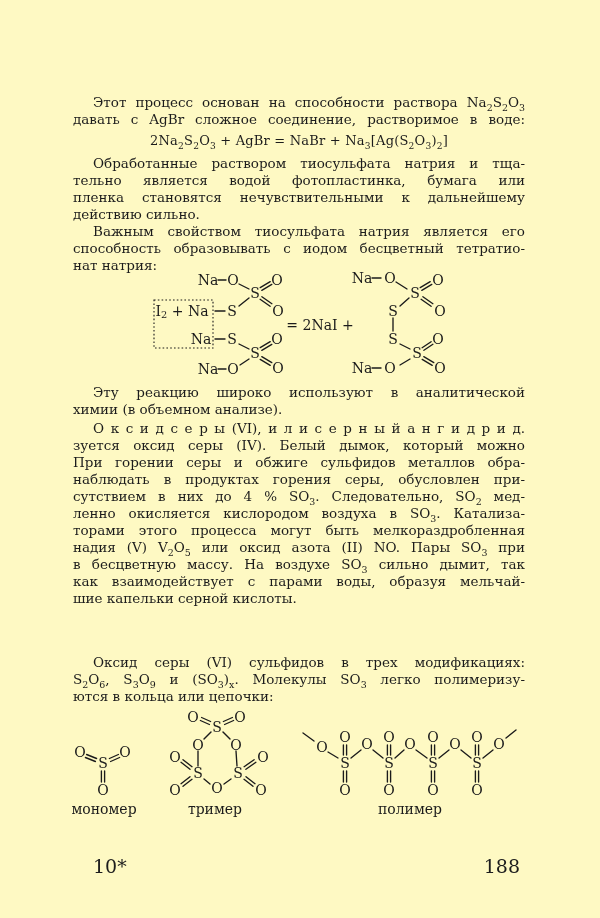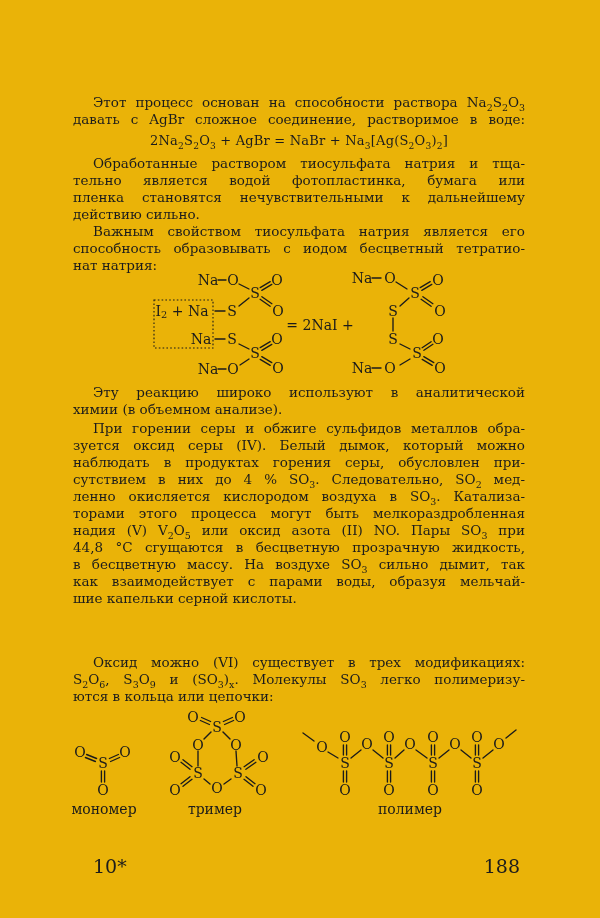--- a/index.html
+++ b/index.html
@@ -1,16 +1,16 @@
 <!DOCTYPE html>
 <html><head>
 <meta charset="utf-8">
 <style>
   html,body{margin:0;padding:0;background:#e8e8e6;}
-  .page{position:relative;width:600px;height:918px;margin:0 auto;background:#eab308;
+  .page{position:relative;width:600px;height:918px;margin:0 auto;background:#fef9c3;
         font-family:"DejaVu Serif",serif;color:#1c1c1c;overflow:hidden;}
   .block{position:absolute;left:73px;width:452px;font-size:13.5px;}
   .jline{height:17px;line-height:17px;text-align:justify;text-align-last:justify;white-space:normal;}
   .jline.endline{text-align-last:left;}
   .para .jline:first-child{padding-left:20px;}
   sub{font-size:70%;line-height:0;}
   .equation{position:absolute;left:73px;width:452px;text-align:center;font-size:13px;
             height:17px;line-height:17px;letter-spacing:.2px;}
   svg.diagram{position:absolute;overflow:visible;}
   svg.diagram line{stroke:#1b1b1b;stroke-width:1.35;stroke-linecap:round;}
@@ -105,35 +105,35 @@
       <line x1="350.0" y1="91.0" x2="340.0" y2="97.0"></line>
       <line x1="312.0" y1="100.0" x2="321.0" y2="100.0"></line>
     </svg>
 
   <div class="block para" style="top:384px">
       <div class="jline">Эту реакцию широко используют в аналитической</div>
       <div class="jline endline">химии (в объемном анализе).</div>
     </div>
 
   <div class="block para" style="top:420px">
+      <div class="jline">О к с и д  с е р ы (VI),  и л и  с е р н ы й  а н г и д р и д.</div>
+      <div class="jline">зуется оксид серы (IV). Белый дымок, который можно</div>
       <div class="jline">При горении серы и обжиге сульфидов металлов обра-</div>
-      <div class="jline">зуется оксид серы (IV). Белый дымок, который можно</div>
       <div class="jline">наблюдать в продуктах горения серы, обусловлен при-</div>
       <div class="jline">сутствием в них до 4 % SO<sub>3</sub>. Следовательно, SO<sub>2</sub> мед-</div>
       <div class="jline">ленно окисляется кислородом воздуха в SO<sub>3</sub>. Катализа-</div>
       <div class="jline">торами этого процесса могут быть мелкораздробленная</div>
       <div class="jline">надия (V) V<sub>2</sub>O<sub>5</sub> или оксид азота (II) NO. Пары SO<sub>3</sub> при</div>
-      <div class="jline">44,8 °С сгущаются в бесцветную прозрачную жидкость,</div>
       <div class="jline">в бесцветную массу. На воздухе SO<sub>3</sub> сильно дымит, так</div>
       <div class="jline">как взаимодействует с парами воды, образуя мельчай-</div>
       <div class="jline endline">шие капельки серной кислоты.</div>
     </div>
 
   <div class="block para" style="top:654px">
-      <div class="jline">Оксид можно (VI) существует в трех модификациях:</div>
+      <div class="jline">Оксид серы (VI) сульфидов в трех модификациях:</div>
       <div class="jline">S<sub>2</sub>O<sub>6</sub>, S<sub>3</sub>O<sub>9</sub> и (SO<sub>3</sub>)<sub>x</sub>. Молекулы SO<sub>3</sub> легко полимеризу-</div>
       <div class="jline endline">ются в кольца или цепочки:</div>
     </div>
 
   <svg class="diagram" style="left:60px;top:710px;width:480px;height:115px" viewBox="0 0 480 115">
       <text x="20" y="42"><tspan dy="0">O</tspan></text>
       <text x="65" y="42"><tspan dy="0">O</tspan></text>
       <text x="43" y="53"><tspan dy="0">S</tspan></text>
       <text x="43" y="80"><tspan dy="0">O</tspan></text>
       <text x="44" y="99" font-size="12.5"><tspan dy="0">мономер</tspan></text>

